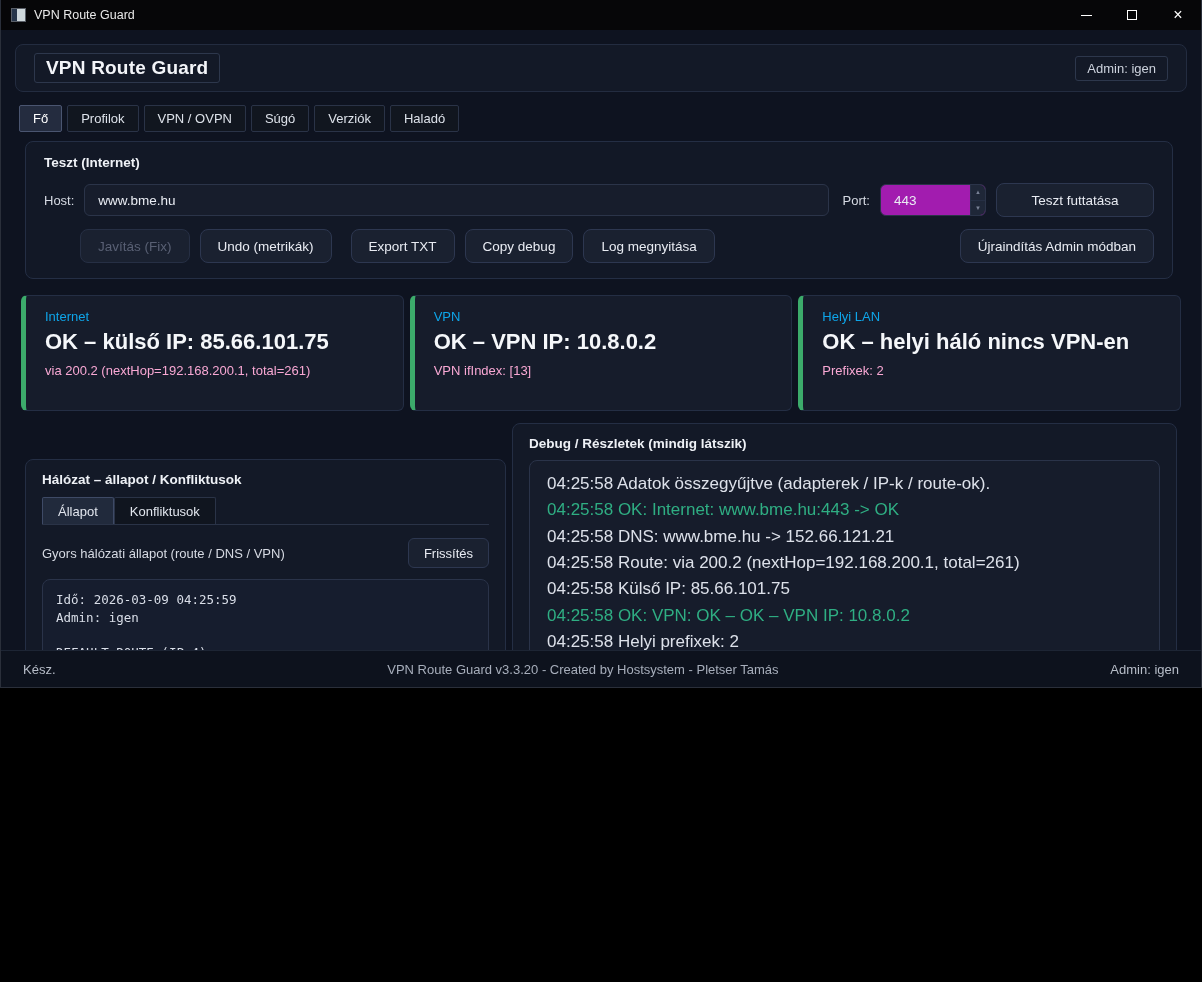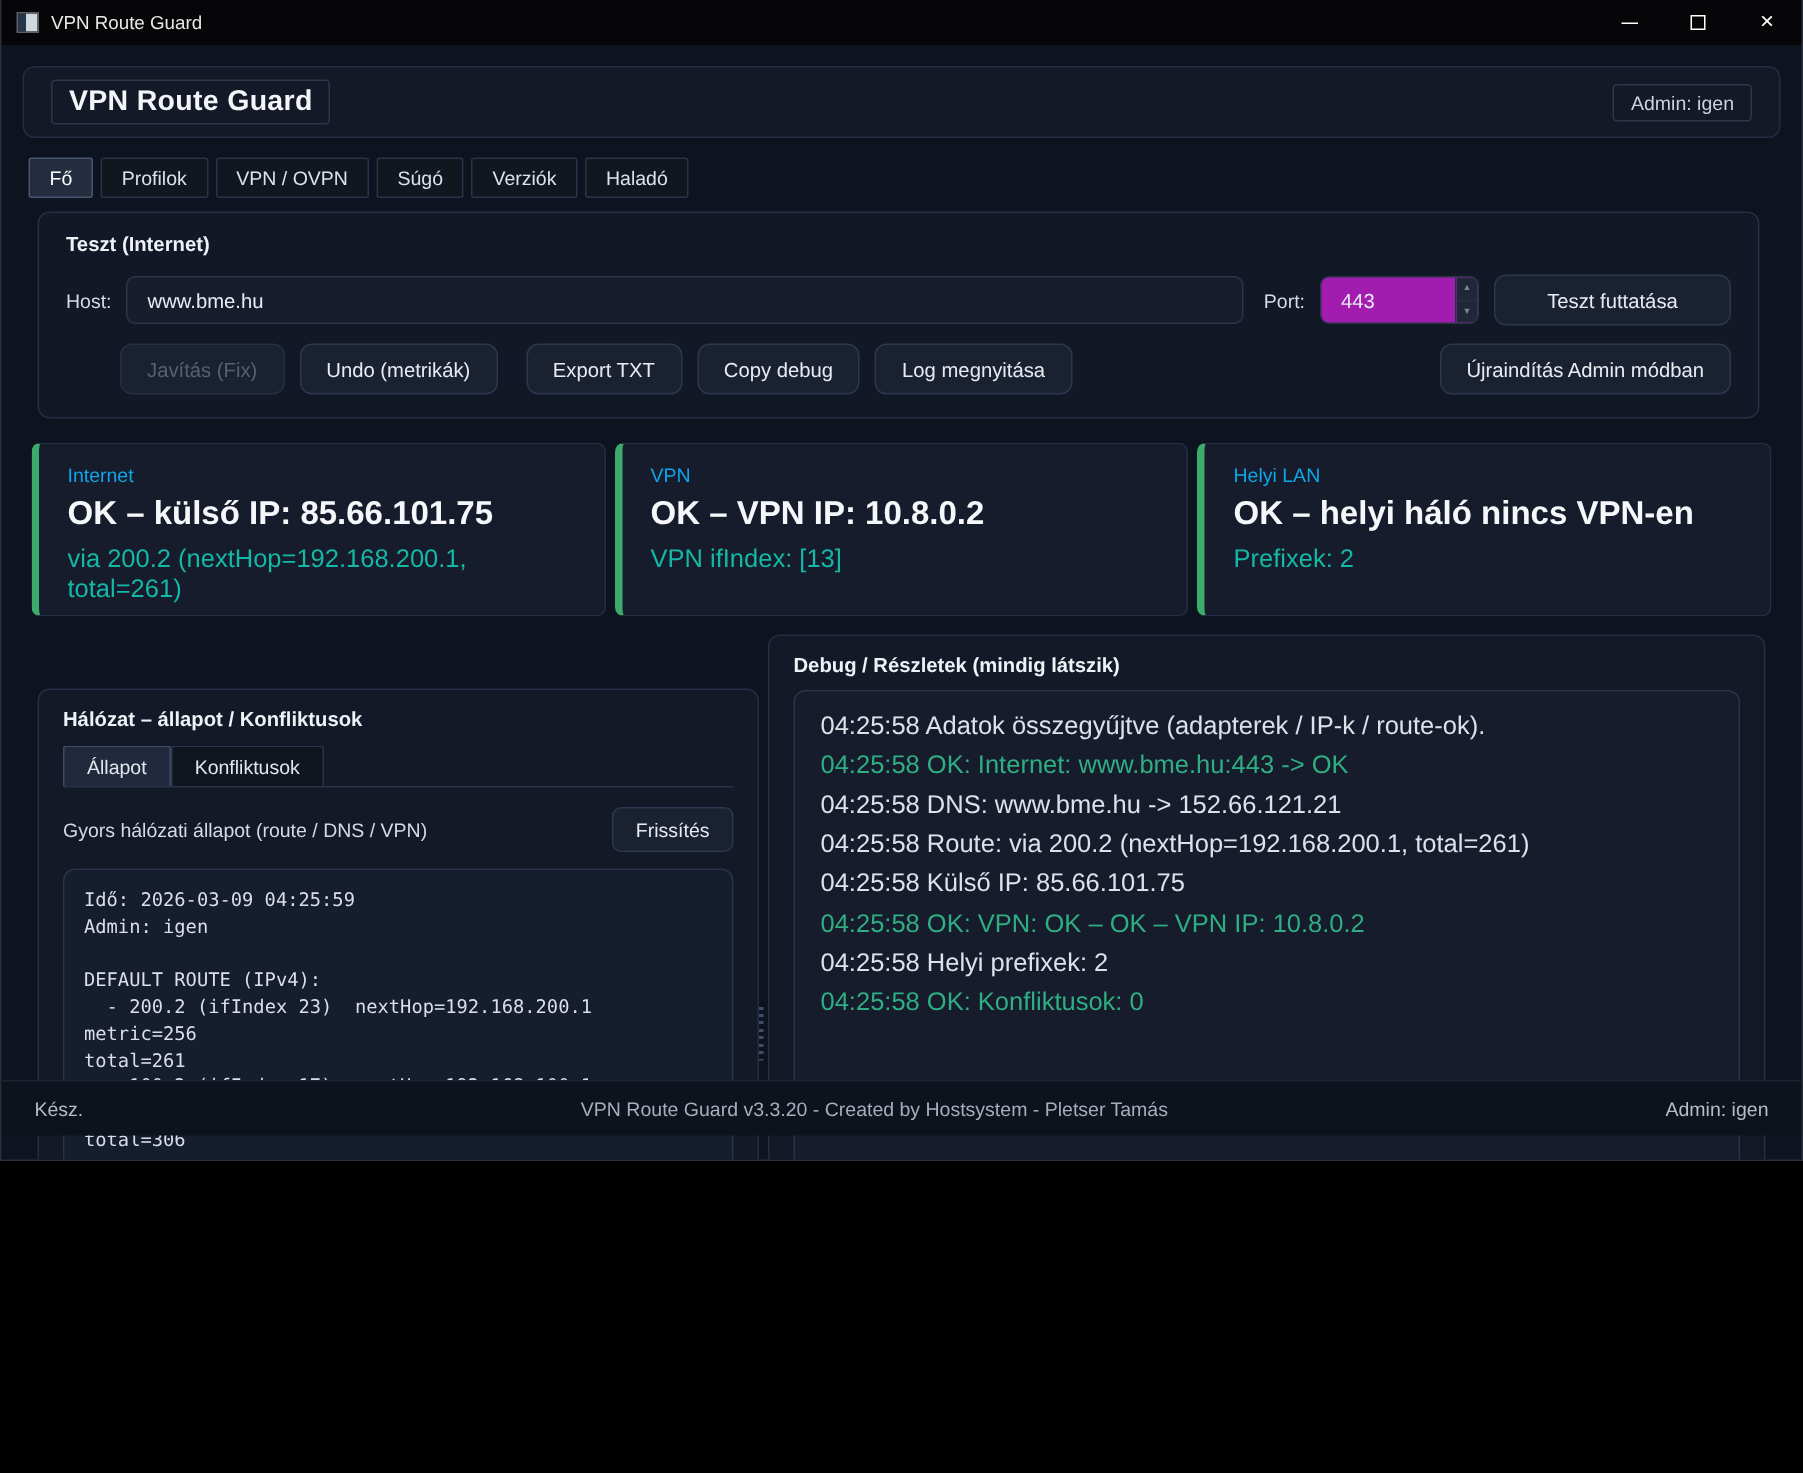--- a/index.html
+++ b/index.html
@@ -1,18 +1,18 @@
 <!DOCTYPE html>
 <html><head>
 <meta charset="utf-8">
 <style>
   * { margin:0; padding:0; box-sizing:border-box; }
   html,body { background:#000; }
   body { font-family:"Liberation Sans", sans-serif; }
-  .app { position:relative; width:1202px; height:774px; background:#0e1320; overflow:hidden;
+  .app { position:relative; width:1202px; height:688px; background:#0e1320; overflow:hidden;
          border:1px solid #2a2f3a; border-top:none; }
 
   
   .titlebar { height:30px; background:#060608; display:flex; align-items:center; color:#e9e9e9; }
   .tb-icon { width:15px; height:14px; margin:0 8px 0 10px;
              background:linear-gradient(to right,#27354a 0 42%,#cfd8dc 42% 100%);
              border:1px solid #5a5f68; }
   .tb-title { font-size:12.5px; }
   .tb-spacer { flex:1; }
   .tb-btn { width:46px; height:30px; display:flex; align-items:center; justify-content:center;
@@ -63,21 +63,21 @@
   .btn.small { height:30px; padding:0 15px; font-size:13px; border-radius:6px; }
   .btn-row { margin-top:12px; display:flex; align-items:flex-end; gap:10px;padding-left:36px; }
   .btn-row .gap-lg { margin-left:9px; }
   .flex-spacer { flex:1; }
 
   .cards-row { margin:16px 6px 0 6px; display:flex; gap:6px; }
   .status-card { flex:1; height:116px; background:#161c2b; border:1px solid #242e44;
                  border-left:5px solid #3cab6b; border-radius:6px; padding:13px 19px; }
   .card-label { font-size:13px; color:#0ea5e9; }
   .card-headline { font-size:22px; font-weight:700; color:#f5f7fa; margin-top:5px; }
-  .card-detail { font-size:17px; color:#14b8a6; margin-top:8px; }
+  .card-detail { font-size:13px; color:#f9a8d4; margin-top:8px; }
 
   .panels-row { position:relative; margin:12px 10px 0 10px; display:flex; gap:6px; height:516px; }
   .panel { background:#131927; border:1px solid #242e44; border-radius:8px;
            padding:12px 16px 16px 16px; display:flex; flex-direction:column; }
   .left-panel { width:481px;margin-top:36px; }
   .right-panel { flex:1; }
   .panel-title { font-size:13.5px; font-weight:700; color:#eef1f6; }
 
   .subtab-strip { margin-top:10px; display:flex; align-items:flex-end; border-bottom:1px solid #2a3347; }
   .subtab { padding:6px 15px 5px 15px; font-size:13px; color:#e2e6ee; background:#10151f;
@@ -91,21 +91,21 @@
   .log-box { margin-top:9px; flex:1; background:#161c2b; border:1px solid #2a3349;
              border-radius:8px; padding:10px 17px; font-size:17px; line-height:1.55;
              color:#dde1ea; overflow:hidden; }
   .log-line.ok { color:#2fae83; }
 
   .splitter-grip { position:absolute; left:479px; top:248px; width:7px; height:36px;
                    background-image:repeating-linear-gradient(to bottom,#414c66 0 2px,transparent 2px 5px);
                    background-size:3px 100%; background-repeat:no-repeat; background-position:center; }
 
   
-  .footer { position:absolute; left:0; right:0; bottom:16px; height:37px; background:#0d121d;
+  .footer { position:absolute; left:0; right:0; bottom:0; height:37px; background:#0d121d;
             border-top:1px solid #1d2534; display:flex; align-items:center; padding:0 22px;
             font-size:13px; color:#b7bdc8; }
   .footer-center { flex:1; text-align:center; color:#a7aebb; }
 </style>
 </head>
 <body>
 
 <div class="app">
 
   <div class="titlebar">

